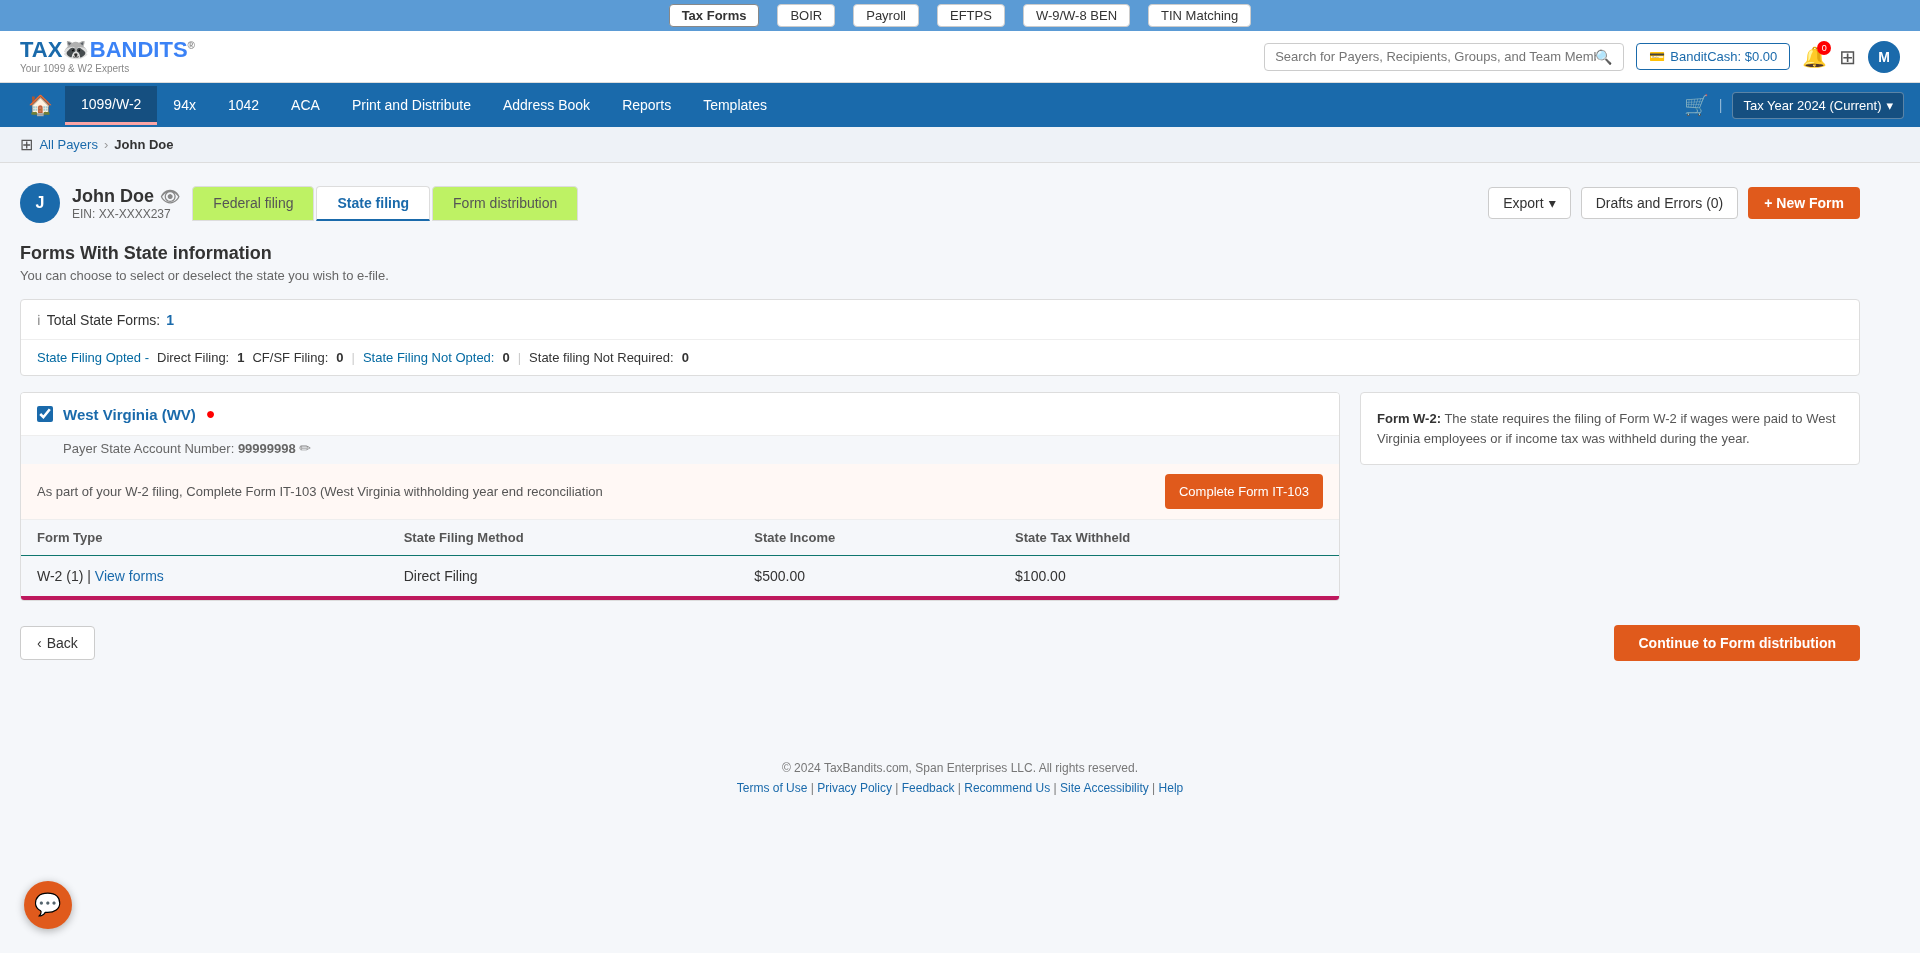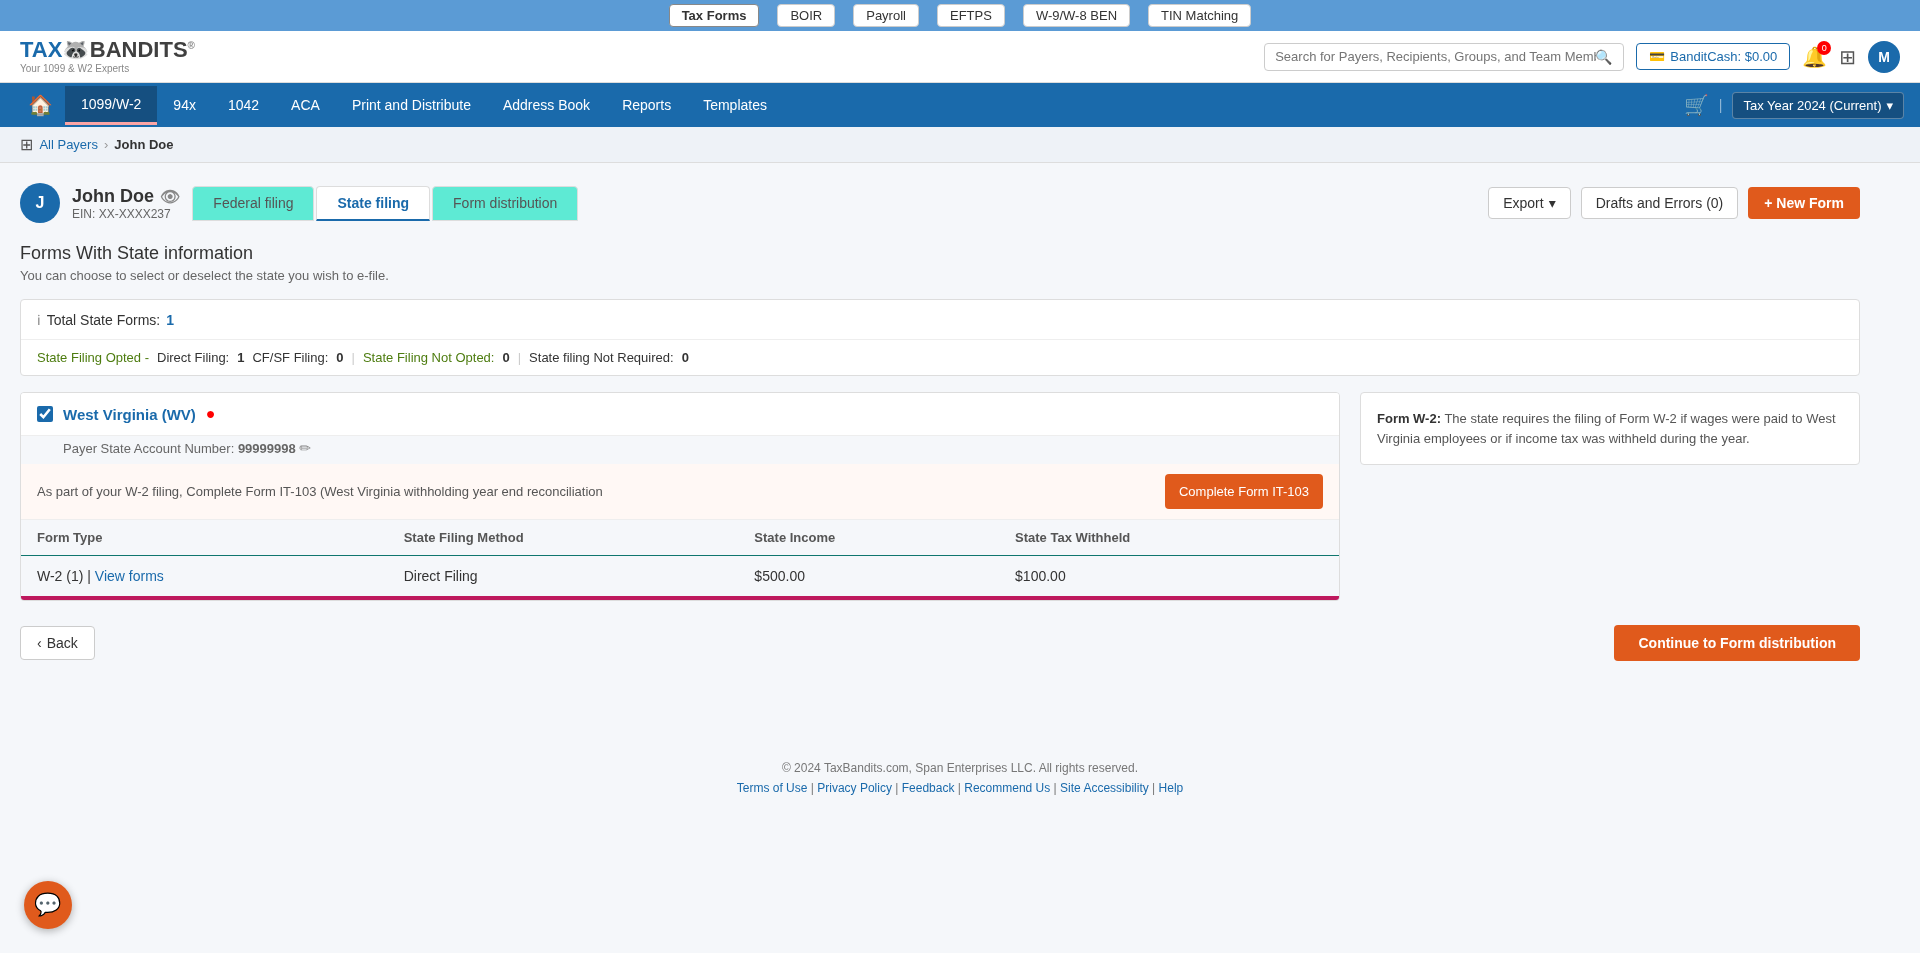--- a/index.html
+++ b/index.html
@@ -43,21 +43,21 @@
       flex-direction: column;
       align-items: flex-start;
     }
     .logo-text {
       font-size: 22px;
       font-weight: bold;
       color: #1a6aab;
       line-height: 1;
     }
     .logo-text span.tax { color: #1a6aab; }
-    .logo-text span.bandits { color: #404040; margin-top: 30px; }
+    .logo-text span.bandits { color: #3b82f6; margin-top: 30px; }
     .logo-sub {
       font-size: 10px;
       color: #888;
       margin-top: 2px;
     }
     .header-right {
       display: flex;
       align-items: center;
       gap: 12px;
     }
@@ -258,21 +258,21 @@
 
     
     .tabs {
       display: flex;
       gap: 2px;
     }
     .tab {
       padding: 8px 20px;
       border: 1px solid #ddd;
       border-radius: 4px 4px 0 0;
-      background: #5eead4;
+      background: #bef264;
       cursor: pointer;
       font-size: 14px;
       color: #555;
     }
     .tab.active {
       background: #fff;
       border-bottom: 2px solid #1a6aab;
       color: #1a6aab;
       font-weight: bold;
     }
@@ -336,30 +336,30 @@
       font-weight: bold;
     }
     .summary-bottom {
       padding: 10px 16px;
       display: flex;
       align-items: center;
       gap: 8px;
       font-size: 13px;
       flex-wrap: wrap;
     }
-    .summary-bottom .link-blue { color: #4d7c0f; }
+    .summary-bottom .link-blue { color: #0369a1; }
     .summary-sep { color: #ccc; }
 
     
     .section-header {
       margin-bottom: 16px;
     }
     .section-title {
       font-size: 18px;
-      font-weight: normal;
+      font-weight: bold;
       color: #333;
       margin-bottom: 4px;
     }
     .section-sub {
       font-size: 13px;
       color: #666;
     }
 
     
     .two-col {

